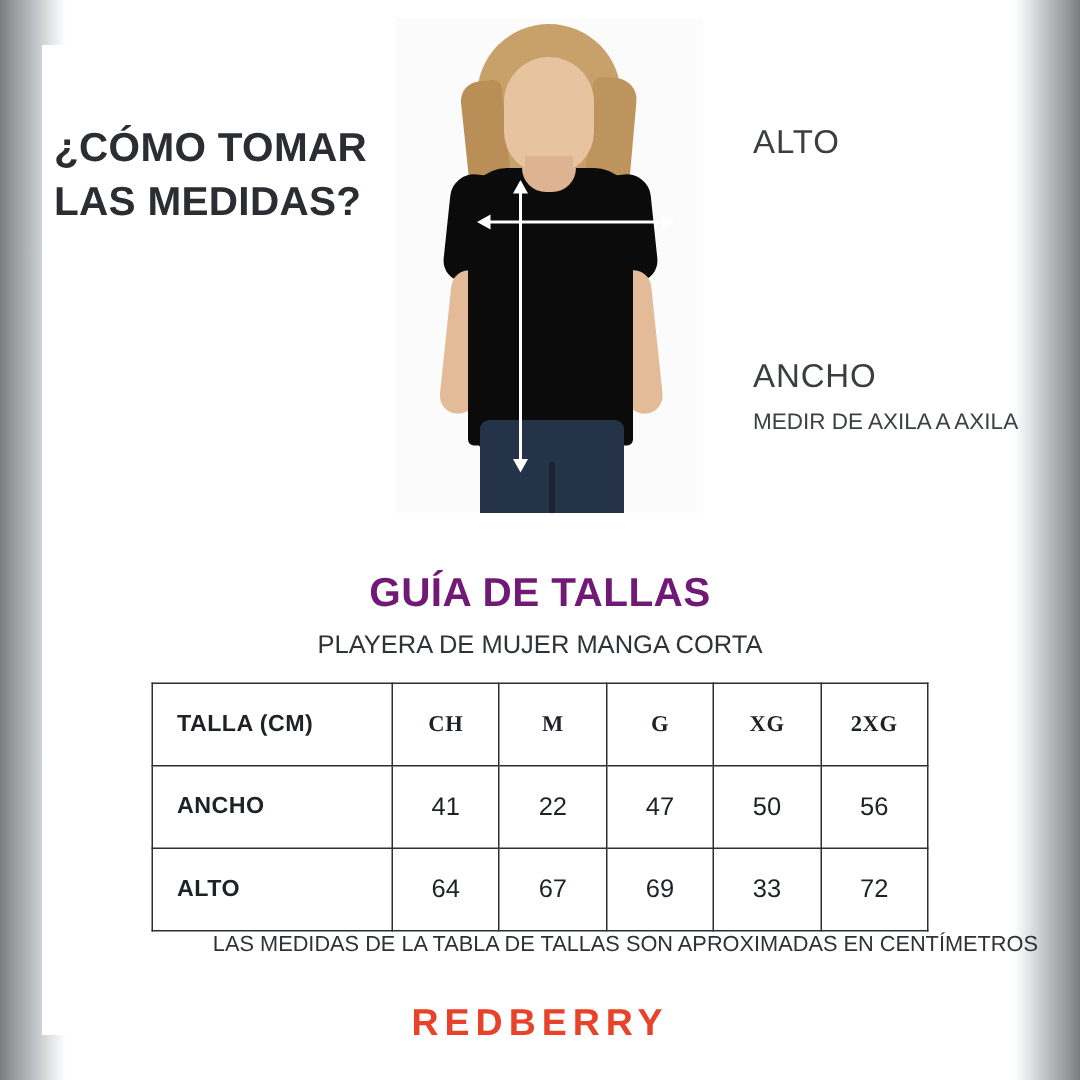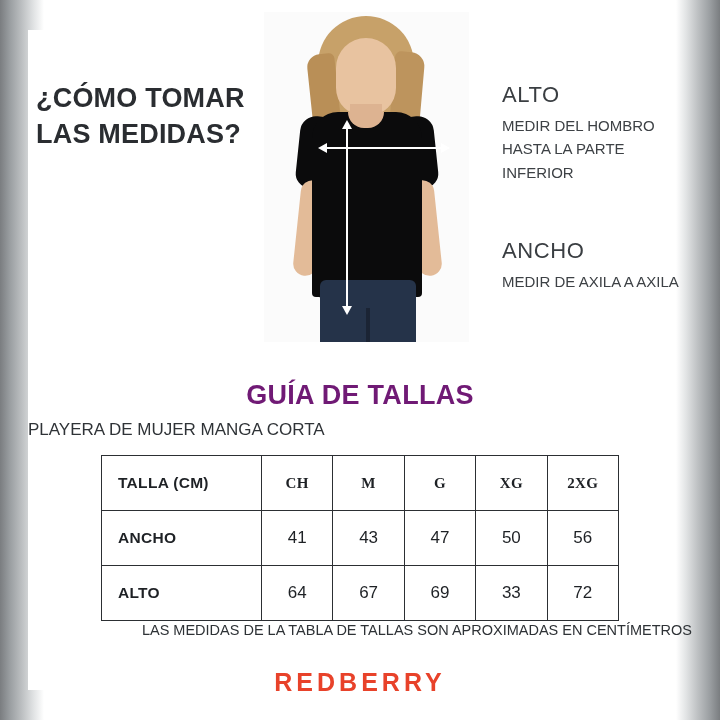--- a/index.html
+++ b/index.html
@@ -288,21 +288,21 @@
     font-size: 27px;
     font-weight: bold;
     color: #701a75;
     letter-spacing: 0.3px;
   }
   .guide-sub {
     position: absolute;
     left: 0;
     top: 390px;
     width: 664px;
-    text-align: left;
+    text-align: center;
     font-size: 17px;
     color: #2f3337;
   }
 
   table.sizes {
     position: absolute;
     left: 73px;
     top: 425px;
     width: 518px;
     border-collapse: collapse;
@@ -393,21 +393,20 @@
       </div>
 
       <div class="arrow-v">
         <div class="tipT"></div>
         <div class="line"></div>
         <div class="tipB"></div>
       </div>
 
       <div class="right-block rb-alto">
         <div class="rb-title">ALTO</div>
-        <div class="rb-text">MEDIR DEL HOMBRO HASTA LA PARTE INFERIOR</div>
       </div>
 
       <div class="right-block rb-ancho">
         <div class="rb-title">ANCHO</div>
         <div class="rb-text">MEDIR DE AXILA A AXILA</div>
       </div>
     </div>
 
     <div class="guide-title">GUÍA DE TALLAS</div>
 
@@ -421,21 +420,21 @@
           <th class="size">M</th>
           <th class="size">G</th>
           <th class="size">XG</th>
           <th class="size">2XG</th>
         </tr>
       </thead>
       <tbody>
         <tr>
           <td class="rowhead">ANCHO</td>
           <td class="val">41</td>
-          <td class="val">43</td>
+          <td class="val">22</td>
           <td class="val">47</td>
           <td class="val">50</td>
           <td class="val">56</td>
         </tr>
         <tr>
           <td class="rowhead">ALTO</td>
           <td class="val">64</td>
           <td class="val">67</td>
           <td class="val">69</td>
           <td class="val">33</td>

